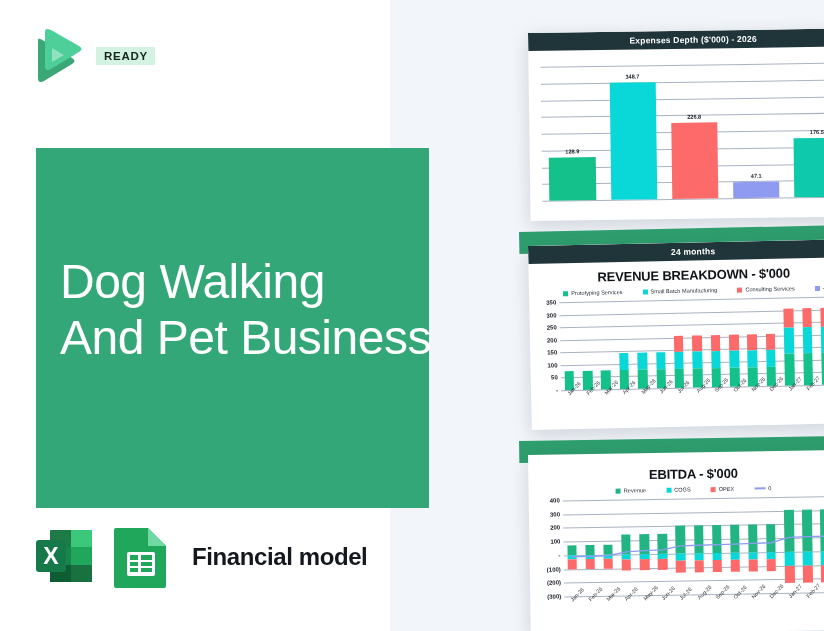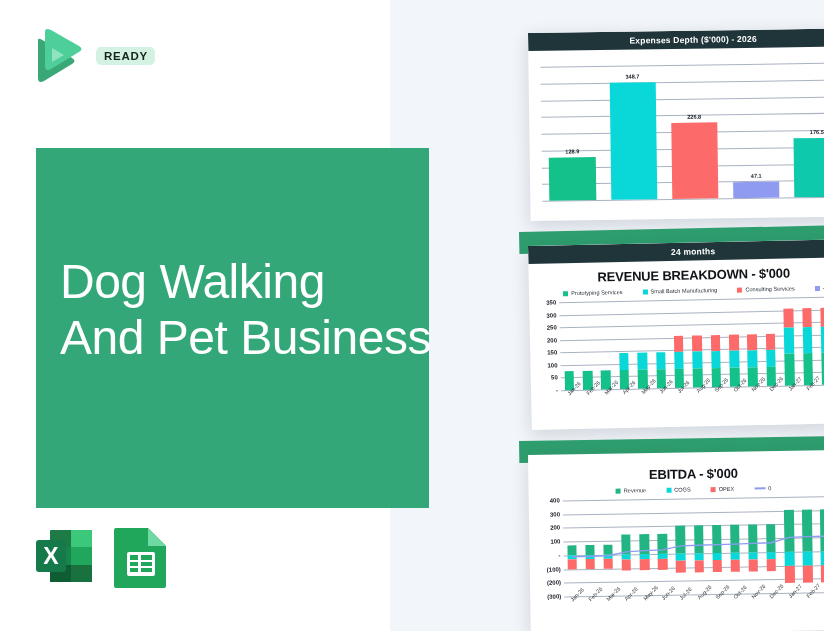--- a/index.html
+++ b/index.html
@@ -17,21 +17,21 @@
   
   .logo-block {
     position: absolute; left: 28px; top: 28px;
     display: flex; align-items: center; gap: 14px;
   }
   .logo-mark { width: 54px; height: 56px; position: relative; flex: 0 0 auto; }
   .logo-text { display: flex; flex-direction: column; gap: 3px; }
   .ready-badge {
     background: #d4f2e2; color: #16241e;
     font-size: 11.5px; font-weight: bold; letter-spacing: .7px;
-    padding: 3px 7px 3px 8px; border-radius: 5px;
+    padding: 3px 7px 3px 8px; border-radius: 0;
     align-self: flex-start; line-height: 1.1;
   }
   .brand-name {
     font-size: 23px; font-weight: bold; color: #14181c;
     letter-spacing: -.6px; line-height: 1.05;
   }
   .green-band {
     position: absolute; left: 36px; top: 148px; width: 393px; height: 360px;
     background: #33a777;
   }
@@ -145,20 +145,21 @@
       <path d="M36 4 l18 18 h-18 Z" fill="#6fd9a4"></path>
       <rect x="15" y="28" width="28" height="24" rx="2" fill="#ffffff"></rect>
       <rect x="18" y="31" width="8" height="5" fill="#21a75b"></rect>
       <rect x="29" y="31" width="11" height="5" fill="#21a75b"></rect>
       <rect x="18" y="38" width="8" height="4" fill="#21a75b"></rect>
       <rect x="29" y="38" width="11" height="4" fill="#21a75b"></rect>
       <rect x="18" y="44" width="8" height="4" fill="#21a75b"></rect>
       <rect x="29" y="44" width="11" height="4" fill="#21a75b"></rect>
     </svg>
   </div>
+  <div class="footer-label">Financial model</div>
 </div>
 
 <div class="card card1">
   <div class="chart-header">Expenses Depth ($'000) - 2026</div>
   <div class="plot" id="plot1" style="margin:16px 12px 14px 12px; height:134px;">
       <div class="gridline" style="top: 0px;"></div>
       <div class="gridline" style="top: 16.75px;"></div>
       <div class="gridline" style="top: 33.5px;"></div>
       <div class="gridline" style="top: 50.25px;"></div>
       <div class="gridline" style="top: 67px;"></div>

